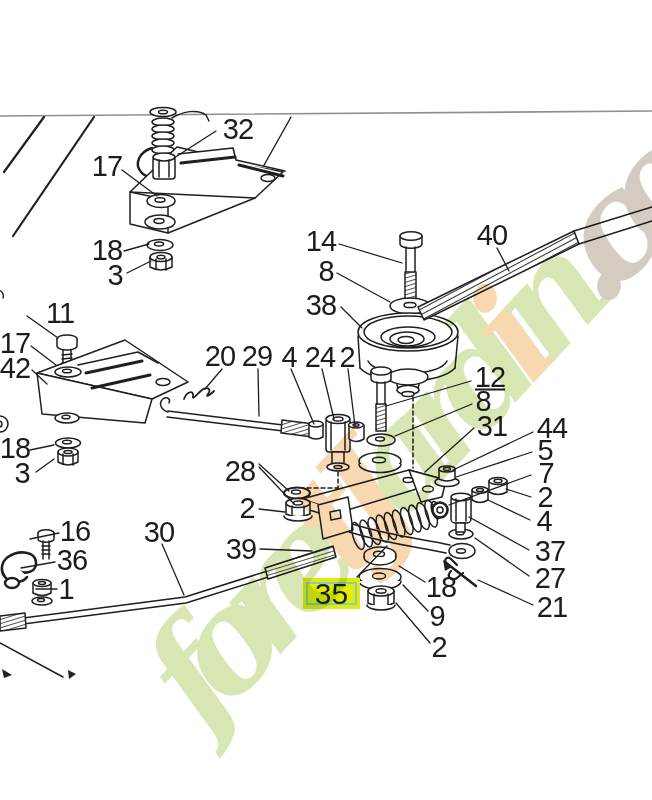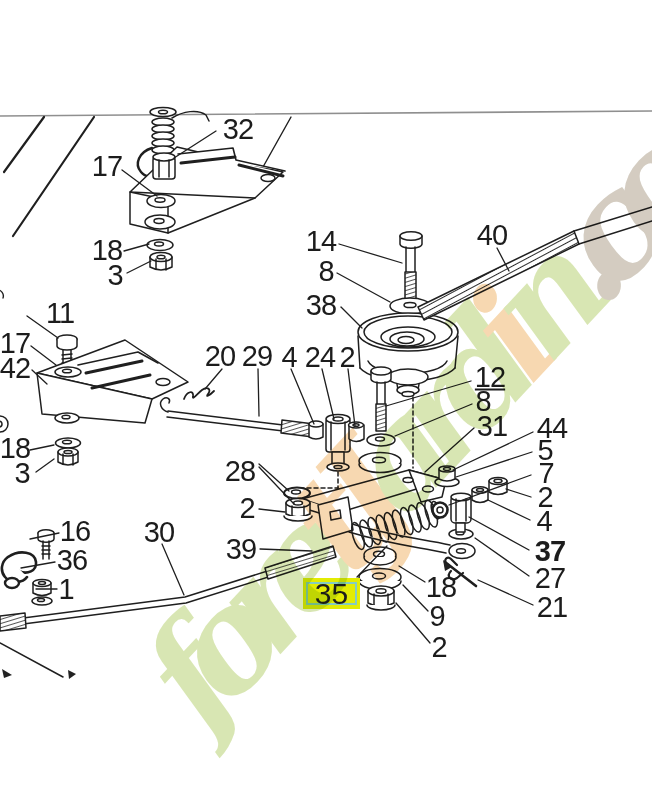--- a/index.html
+++ b/index.html
@@ -357,21 +357,21 @@
       <span class="part-label" style="left: 320px; top: 357px;">24</span>
       <span class="part-label" style="left: 347px; top: 357px;">2</span>
       <span class="part-label" style="left: 490px; top: 377px; text-decoration: underline;">12</span>
       <span class="part-label" style="left: 483px; top: 401px;">8</span>
       <span class="part-label" style="left: 492px; top: 426px;">31</span>
       <span class="part-label" style="left: 552px; top: 428px;">44</span>
       <span class="part-label" style="left: 545px; top: 450px;">5</span>
       <span class="part-label" style="left: 546px; top: 473px;">7</span>
       <span class="part-label" style="left: 545px; top: 497px;">2</span>
       <span class="part-label" style="left: 544px; top: 521px;">4</span>
-      <span class="part-label" style="left: 550px; top: 551px; font-weight: bold;">37</span>
+      <span class="part-label" style="left: 550px; top: 551px;">37</span>
       <span class="part-label" style="left: 550px; top: 578px;">27</span>
       <span class="part-label" style="left: 552px; top: 607px;">21</span>
       <span class="part-label" style="left: 441px; top: 587px;">18</span>
       <span class="part-label" style="left: 437px; top: 616px;">9</span>
       <span class="part-label" style="left: 439px; top: 647px;">2</span>
       <span class="part-label" style="left: 240px; top: 465px; margin-top: 6px;">28</span>
       <span class="part-label" style="left: 247px; top: 508px;">2</span>
       <span class="part-label" style="left: 241px; top: 549px;">39</span>
       <span class="part-label" style="left: 159px; top: 532px;">30</span>
       <span class="part-label" style="left: 75px; top: 531px;">16</span>

